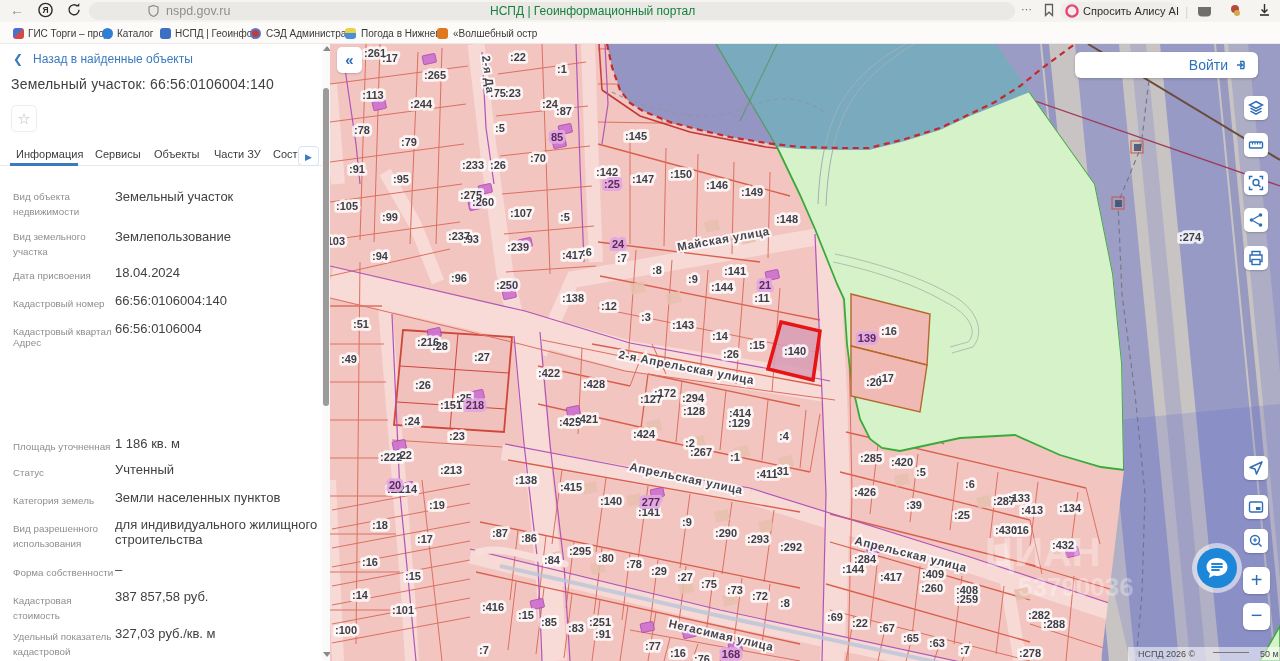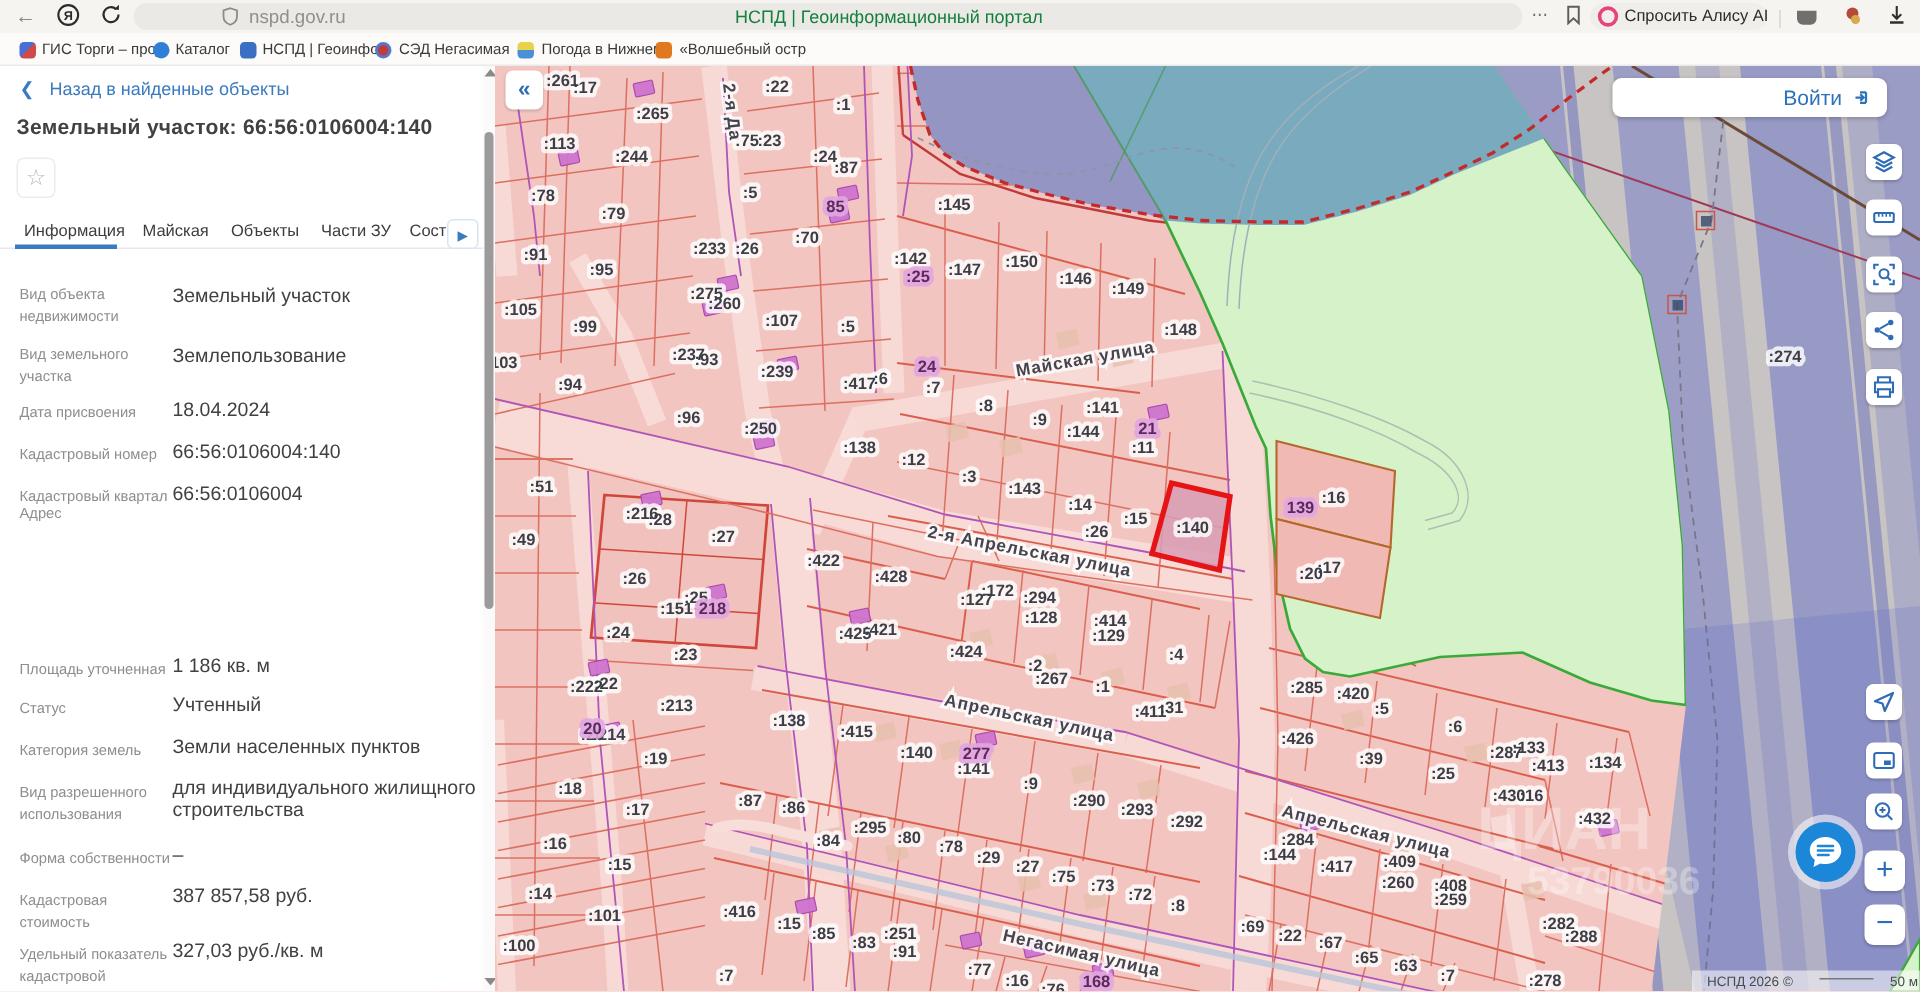--- a/index.html
+++ b/index.html
@@ -7,21 +7,21 @@
 
 #topbar{position:absolute;left:0;top:0;width:1280px;height:22px;background:#f6f4f1}
 #urlpill{position:absolute;left:89px;top:2px;width:926px;height:18px;background:#ebe9e5;border-radius:9px}
 .tbt{position:absolute;font-size:13px;color:#5f5f5d}
 #bookbar{position:absolute;left:0;top:22px;width:1280px;height:22px;background:#fcfbfa;border-bottom:1px solid #eceae8}
 .bm{position:absolute;top:6px;font-size:10px;color:#3a3a3a;white-space:nowrap}
 .bico{position:absolute;top:6px;width:11px;height:11px;border-radius:3px}
 
 #panel{position:absolute;left:0;top:44px;width:294px;height:617px;background:#fff}
 #backlink{position:absolute;left:13px;top:8px;font-size:12px;color:#3a7abf}
-#title{position:absolute;left:11px;top:32px;font-size:14px;font-weight:bold;color:#414141;letter-spacing:0.2px;white-space:nowrap}
+#title{position:absolute;left:11px;top:32px;font-size:14px;font-weight:normal;color:#414141;letter-spacing:0.2px;white-space:nowrap}
 #starbox{position:absolute;left:11px;top:61px;width:26px;height:27px;border:1px solid #ececec;border-radius:5px;color:#b9b9b9;font-size:15px;text-align:center;line-height:26px}
 .tab{position:absolute;top:104px;font-size:11px;color:#3c3c3c;white-space:nowrap}
 #tabline{position:absolute;left:0px;top:121px;width:322px;height:1px;background:#e8e8e8}
 #tabunder{position:absolute;left:10px;top:119px;width:68px;height:3px;background:#3a7abf}
 #tabarrow{position:absolute;left:298px;top:102px;width:21px;height:20px;border:1px solid #d7e4f2;border-radius:4px;background:#fff;color:#3a7abf;font-size:9px;text-align:center;line-height:20px}
 .rl{position:absolute;left:13px;font-size:9.8px;color:#8e8e8e;line-height:14.5px;white-space:nowrap}
 .rv{position:absolute;left:115px;font-size:13px;color:#414141;line-height:14.6px;width:212px}
 #collapse{color:#3a7abf;border-bottom:1px dashed #9cc0e0;display:inline-block}
 
 #sbar{position:absolute;left:322px;top:44px;width:8px;height:617px;background:#fafafa}
@@ -84,33 +84,33 @@
   </div>
 
   <div id="bookbar">
     <div class="bico" style="left:13px;background:linear-gradient(135deg,#4a6fd0 50%,#d04a4a 50%)"></div>
     <div class="bm" style="left:28px">ГИС Торги – прод</div>
     <div class="bico" style="left:102px;background:#2f7fd6;border-radius:50%"></div>
     <div class="bm" style="left:117px">Каталог</div>
     <div class="bico" style="left:160px;background:#3b6fc4"></div>
     <div class="bm" style="left:175px">НСПД | Геоинфор</div>
     <div class="bico" style="left:250px;background:#c23b3b;border-radius:50%;border:2px solid #5577cc"></div>
-    <div class="bm" style="left:266px">СЭД Негасимая</div>
+    <div class="bm" style="left:266px">СЭД Администра</div>
     <div class="bico" style="left:345px;background:linear-gradient(180deg,#e8d24a 50%,#4a90d8 50%)"></div>
     <div class="bm" style="left:361px">Погода в Нижнем</div>
     <div class="bico" style="left:437px;background:#e07820"></div>
     <div class="bm" style="left:453px">«Волшебный остр</div>
   </div>
 
   <div id="panel">
     <div id="backlink">❮&nbsp;&nbsp; Назад в найденные объекты</div>
     <div id="title">Земельный участок: 66:56:0106004:140</div>
     <div id="starbox">☆</div>
     <div class="tab" style="left:16px">Информация</div>
-    <div class="tab" style="left:95px">Майская</div>
+    <div class="tab" style="left:95px">Сервисы</div>
     <div class="tab" style="left:154px">Объекты</div>
     <div class="tab" style="left:214px">Части ЗУ</div>
     <div class="tab" style="left:273px">Соста</div>
     <div id="tabline"></div>
       <div id="tabunder"></div>
     <div id="tabarrow">▶</div>
     <div class="rl" style="top:146px">Вид объекта<br>недвижимости</div>
     <div class="rv" style="top:146px">Земельный участок</div>
     <div class="rl" style="top:186px">Вид земельного<br>участка</div>
     <div class="rv" style="top:186px">Землепользование</div>

